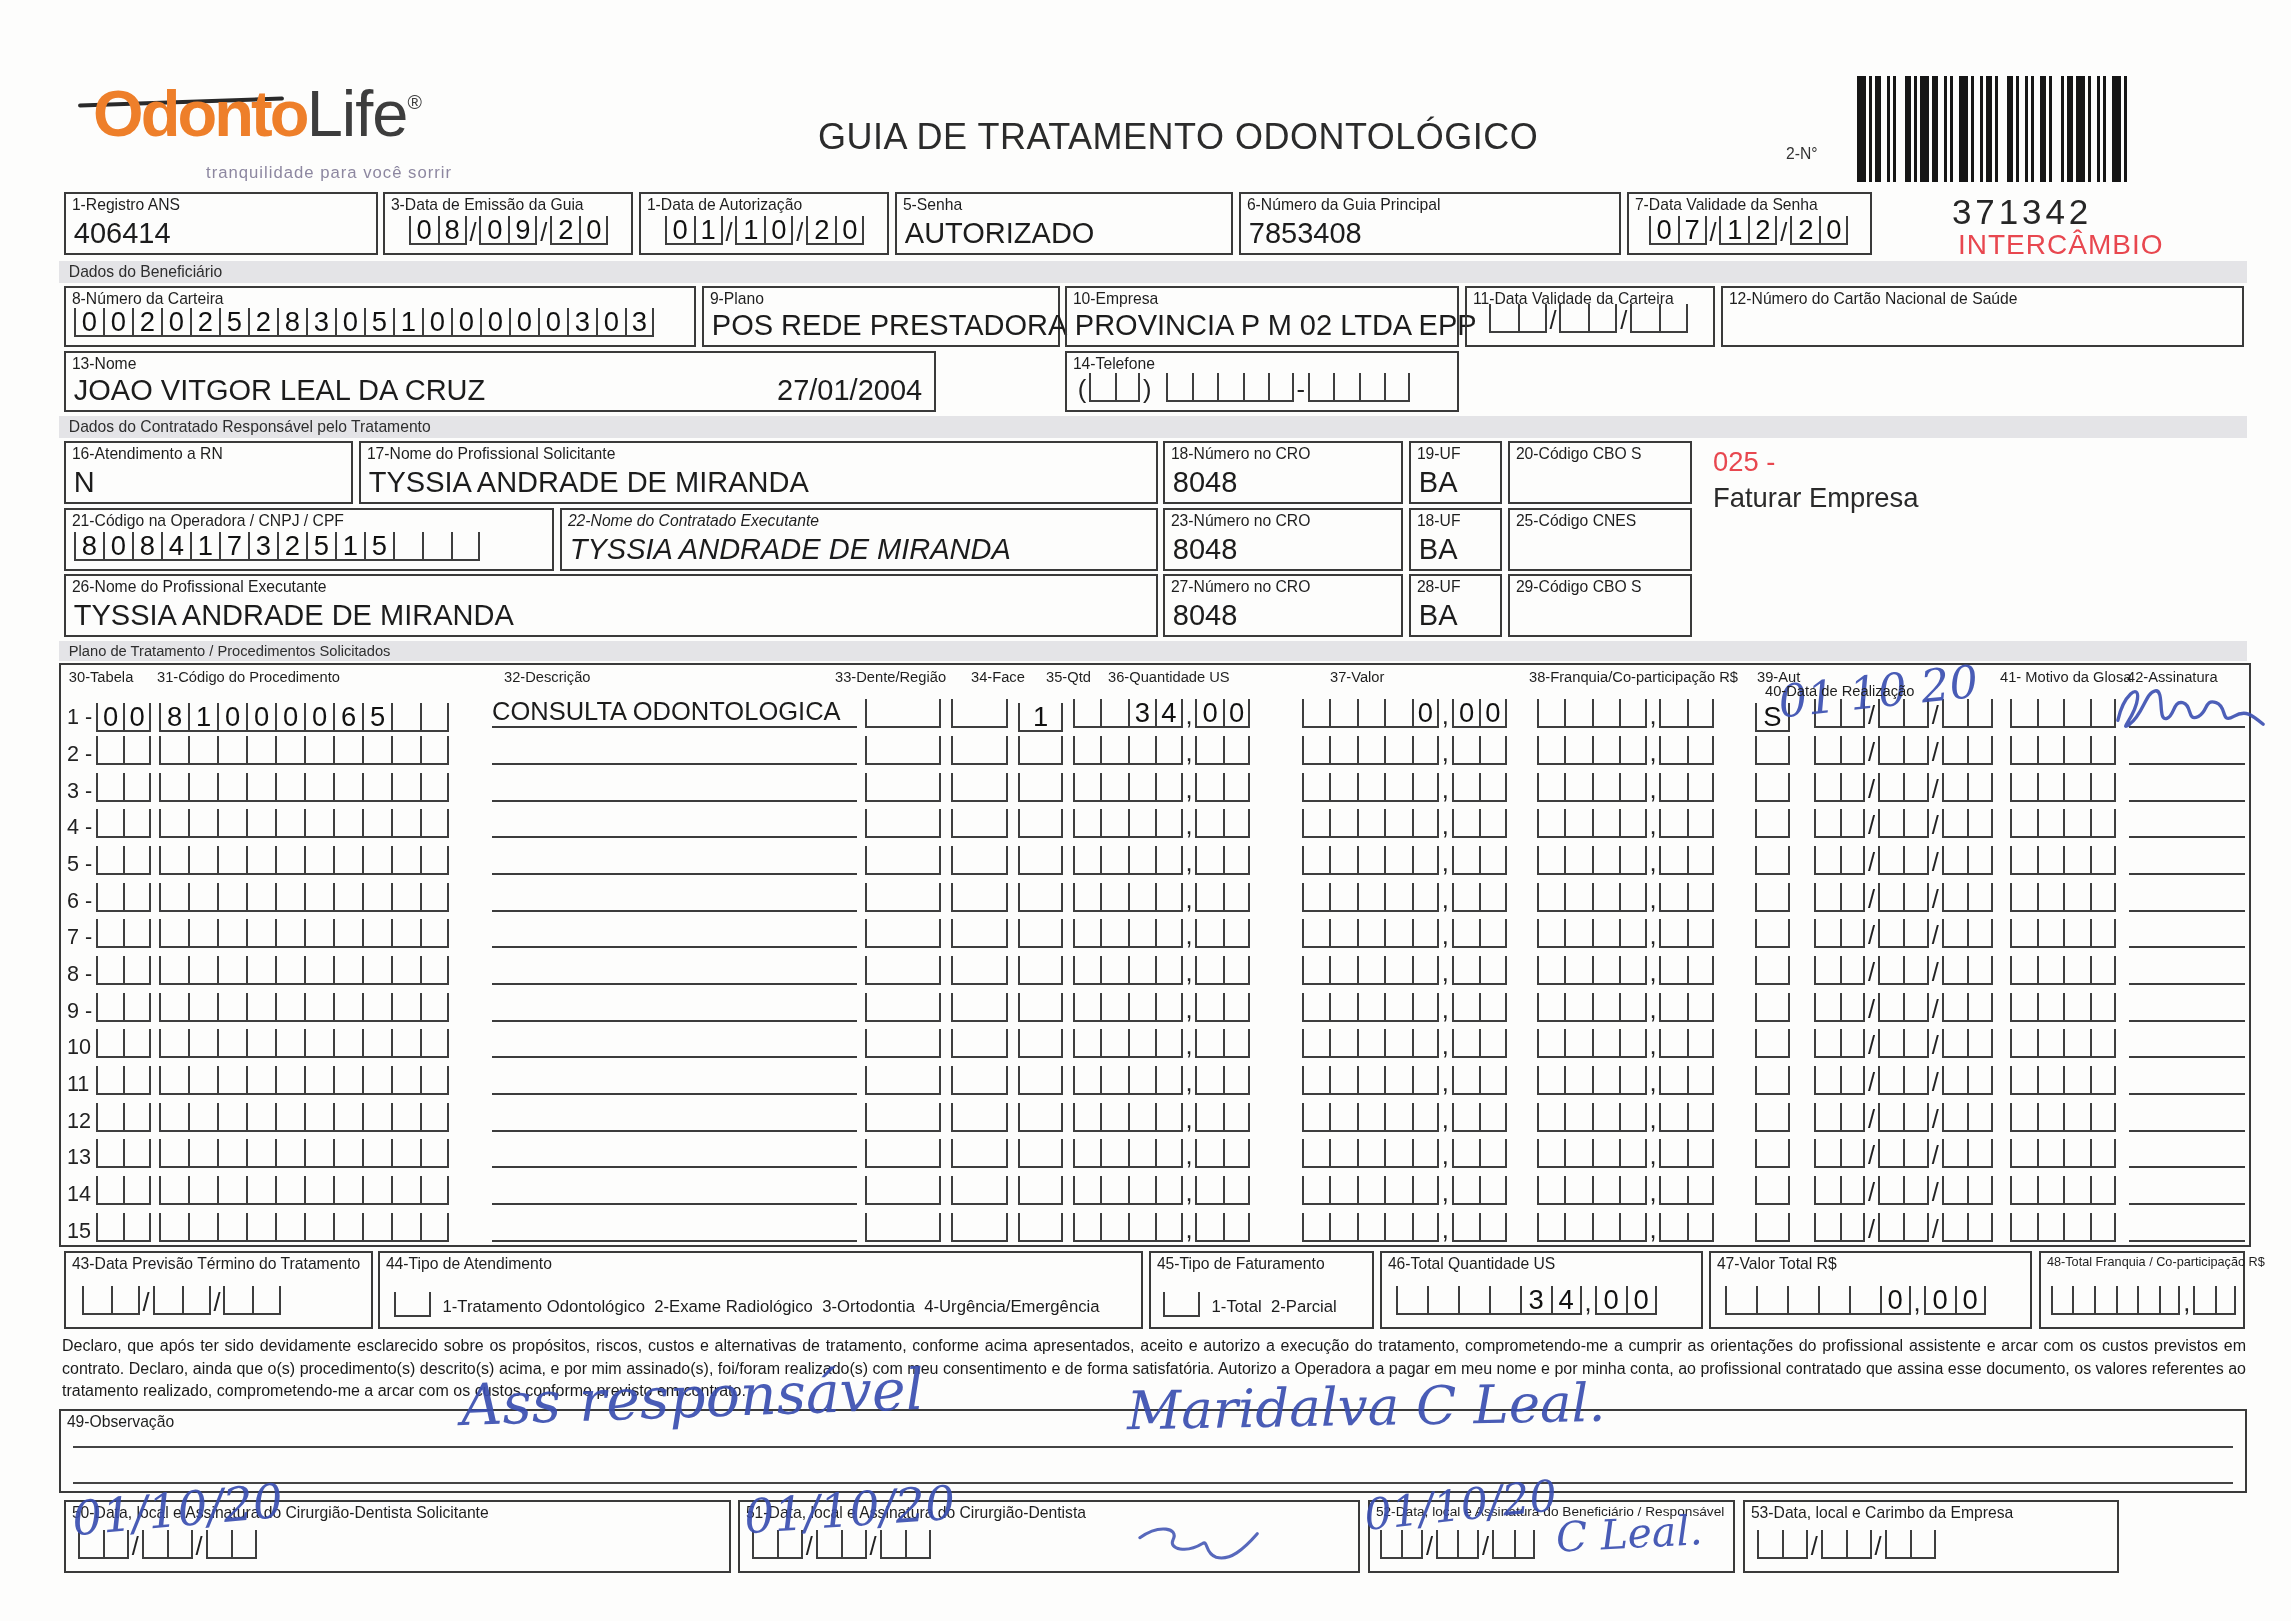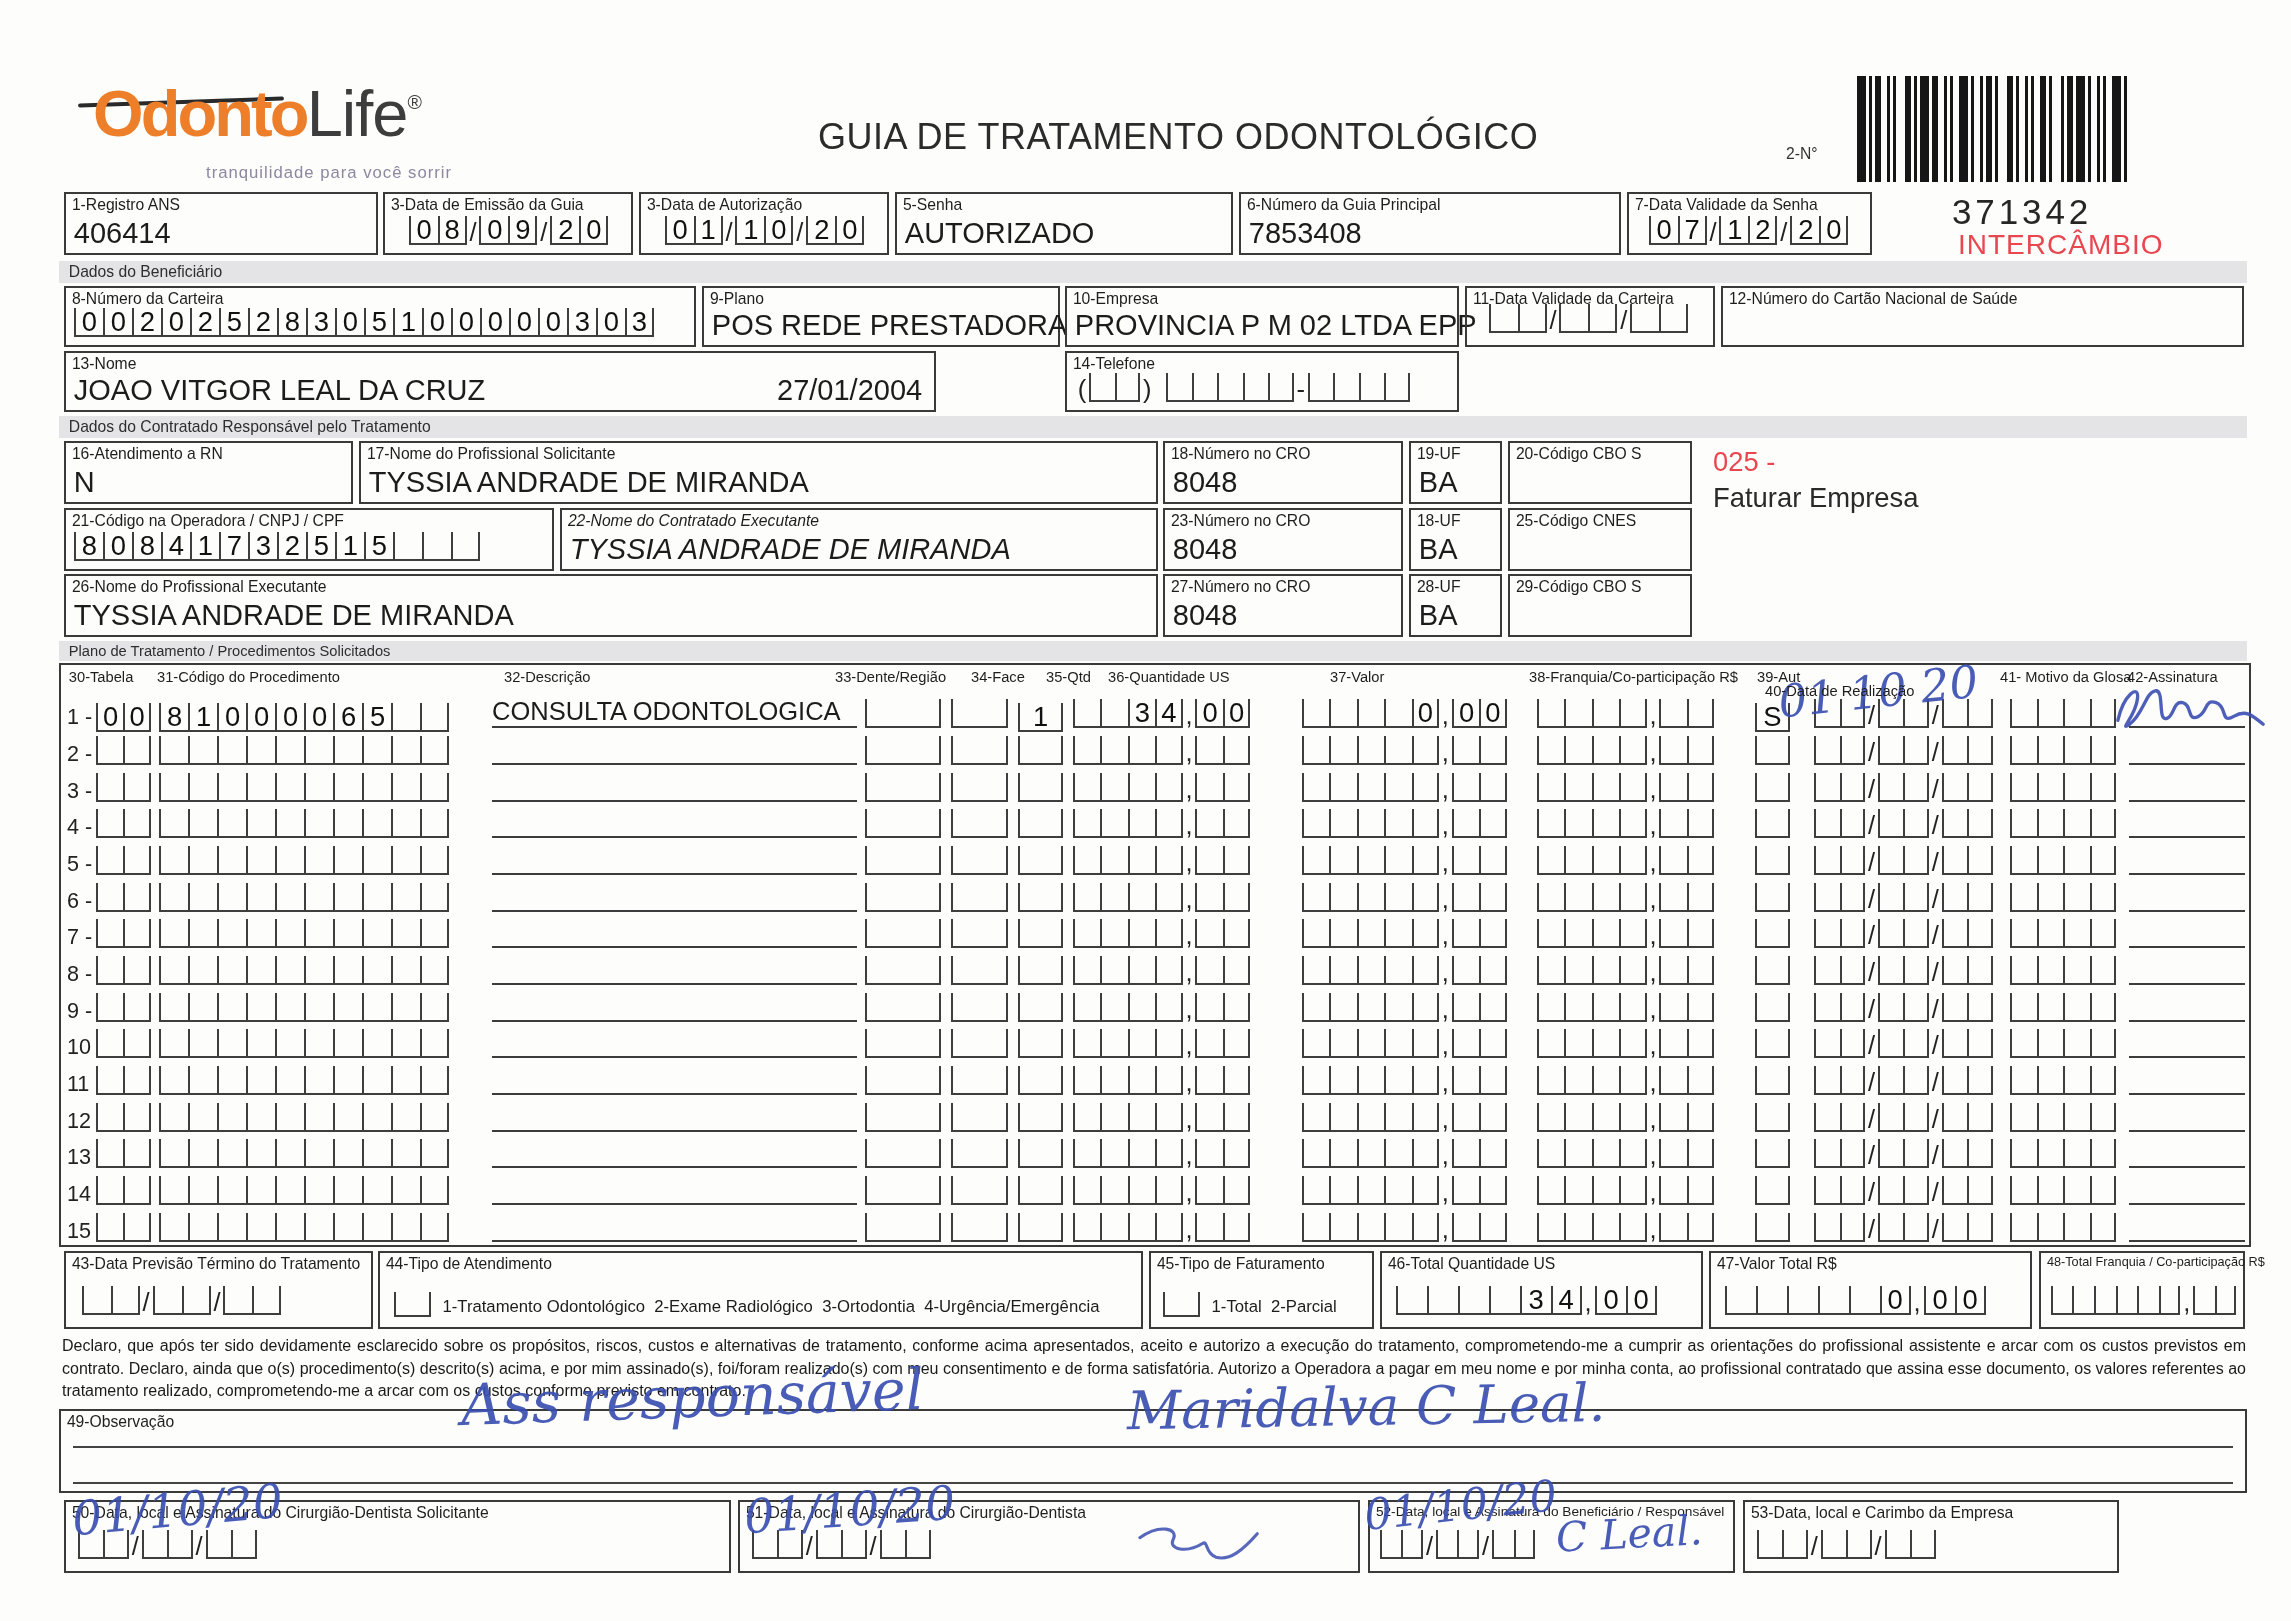--- a/index.html
+++ b/index.html
@@ -143,21 +143,21 @@
           <span class="cl last" style="width: 29px;">8</span>
           <span class="sep">/</span>
           <span class="cl" style="width: 29px;">0</span>
           <span class="cl last" style="width: 29px;">9</span>
           <span class="sep">/</span>
           <span class="cl" style="width: 29px;">2</span>
           <span class="cl last" style="width: 29px;">0</span>
         </span></span>
   </div>
   <div class="box" style="left:639px;top:192px;width:250px;height:63px;">
-    <span class="lbl">3-Data de Autorização</span>
+    <span class="lbl">1-Data de Autorização</span>
     <span class="cwrap" style="left:23.5px;"><span class="comb">
           <span class="cl" style="width: 29px;">0</span>
           <span class="cl last" style="width: 29px;">1</span>
           <span class="sep">/</span>
           <span class="cl" style="width: 29px;">1</span>
           <span class="cl last" style="width: 29px;">0</span>
           <span class="sep">/</span>
           <span class="cl" style="width: 29px;">2</span>
           <span class="cl last" style="width: 29px;">0</span>
         </span></span>

